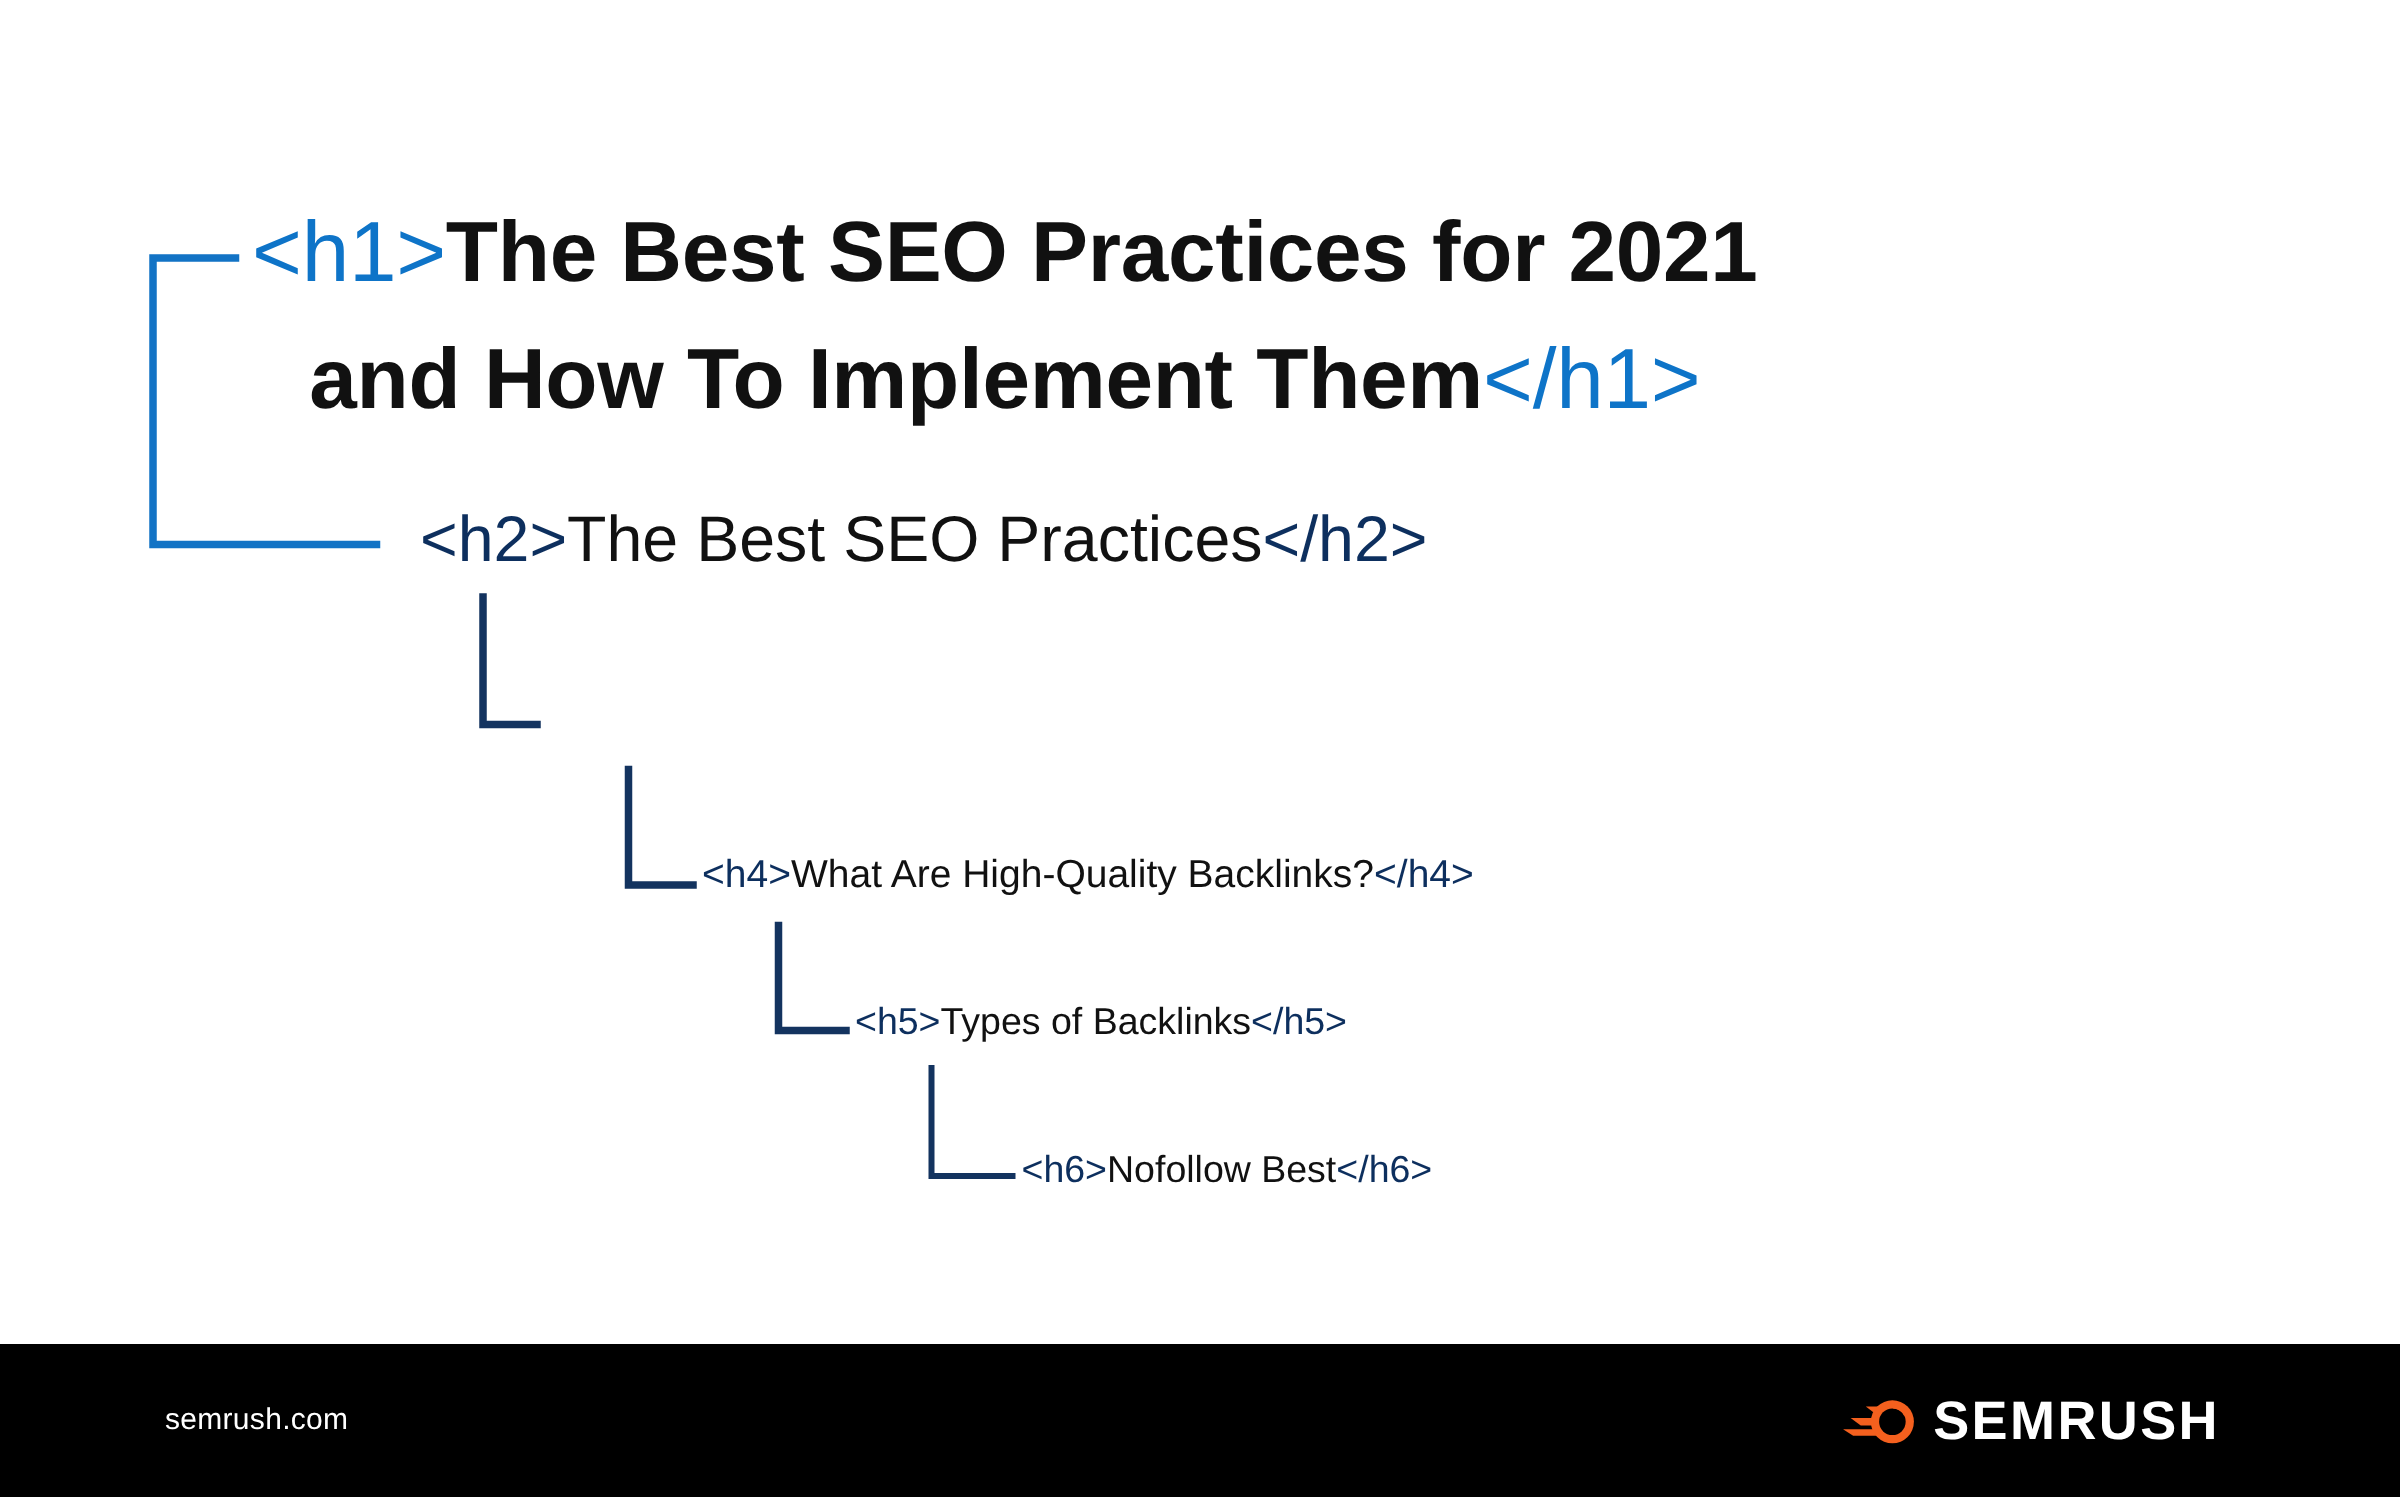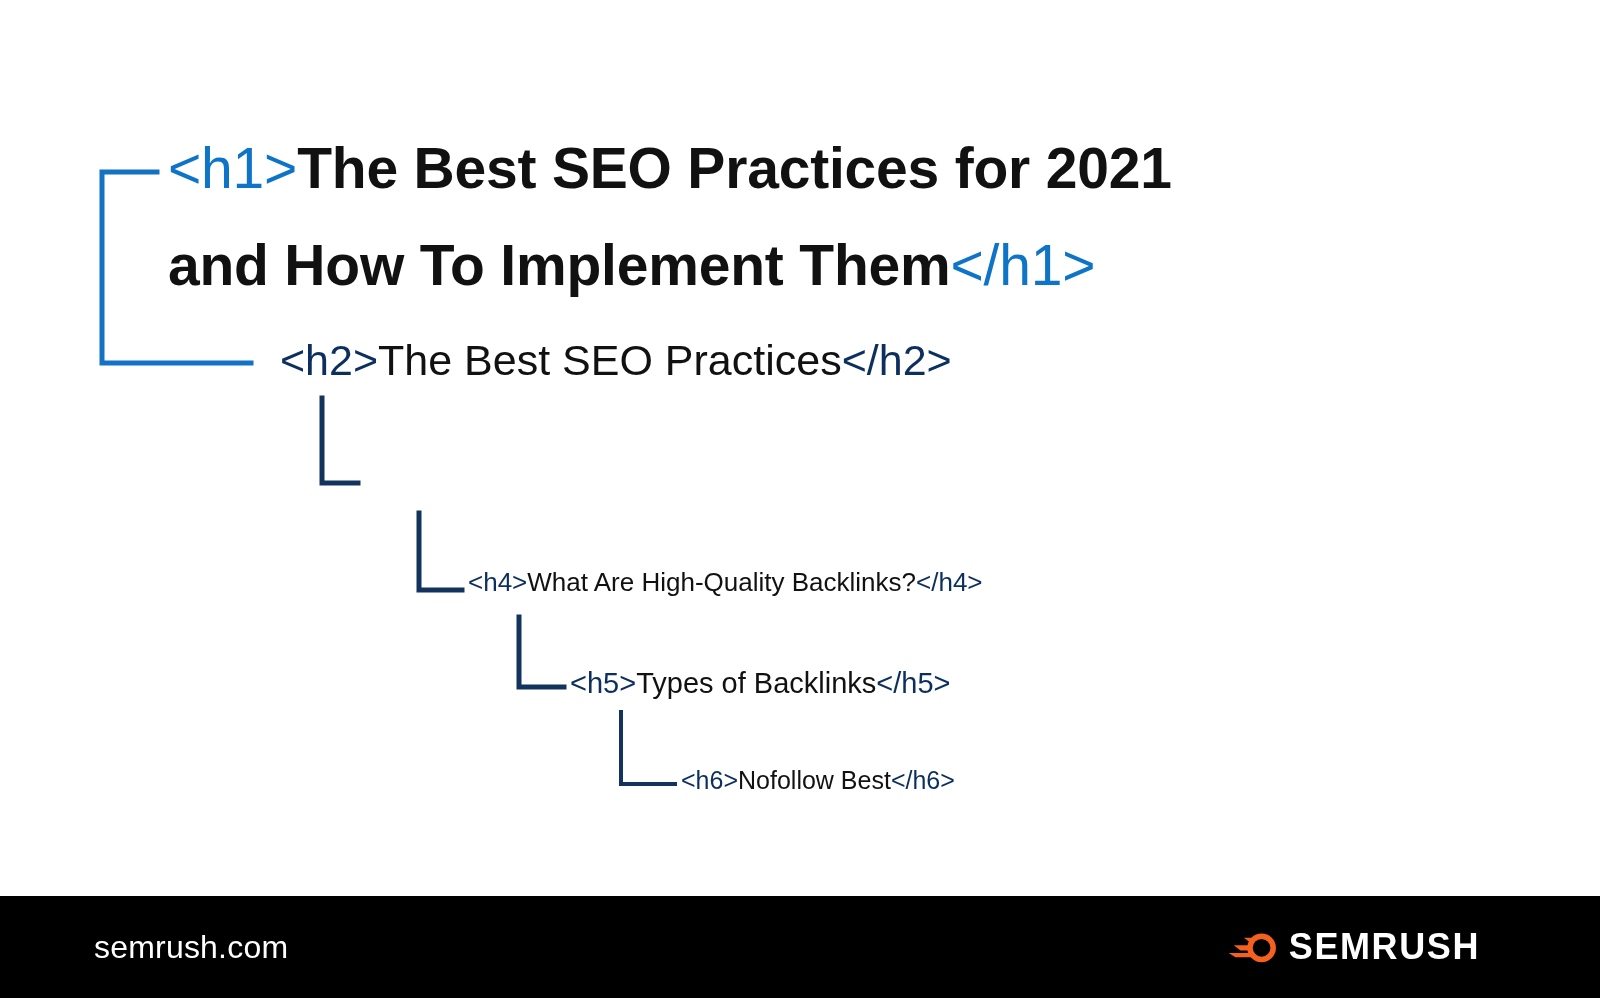--- a/index.html
+++ b/index.html
@@ -55,22 +55,22 @@
   .row-h1 {
     left: 168px;
     top: 136px;
     font-size: 57px;
     font-weight: 700;
     letter-spacing: -0.2px;
   }
   .row-h1 .tag { color: #0E74C8; font-weight: 500; }
   .row-h1 .line2 {
     display: block;
-    text-align: left;
-    margin-top: 32px;
+    text-align: center;
+    margin-top: 20px;
     padding-right: 0px;
   }
 
   
   .row-h2 {
     left: 257px;
     top: 336px;
     font-size: 43px;
     font-weight: 400;
     margin-left: 23px;
@@ -92,21 +92,21 @@
     top: 568px;
     font-size: 26px;
     font-weight: 400;
   }
   .row-h4 .tag { color: #0D2F5E; }
 
   
   .row-h5 {
     left: 570px;
     top: 667px;
-    font-size: 29px;
+    font-size: 25px;
     font-weight: 400;
   }
   .row-h5 .tag { color: #0D2F5E; }
 
   
   .row-h6 {
     left: 681px;
     top: 766px;
     font-size: 25px;
     font-weight: 400;
@@ -117,25 +117,25 @@
   .footer {
     position: absolute;
     left: 0;
     top: 896px;
     width: 1600px;
     height: 102px;
     background: #000000;
   }
   .footer-url {
     position: absolute;
-    left: 94px;
+    left: 110px;
     top: 50%;
     transform: translateY(-50%);
     color: #ffffff;
-    font-size: 32px;
+    font-size: 20px;
     letter-spacing: 0.2px;
   }
   .brand {
     position: absolute;
     right: 120px;
     top: 50%;
     transform: translateY(-50%);
     display: flex;
     align-items: center;
     gap: 8px;

